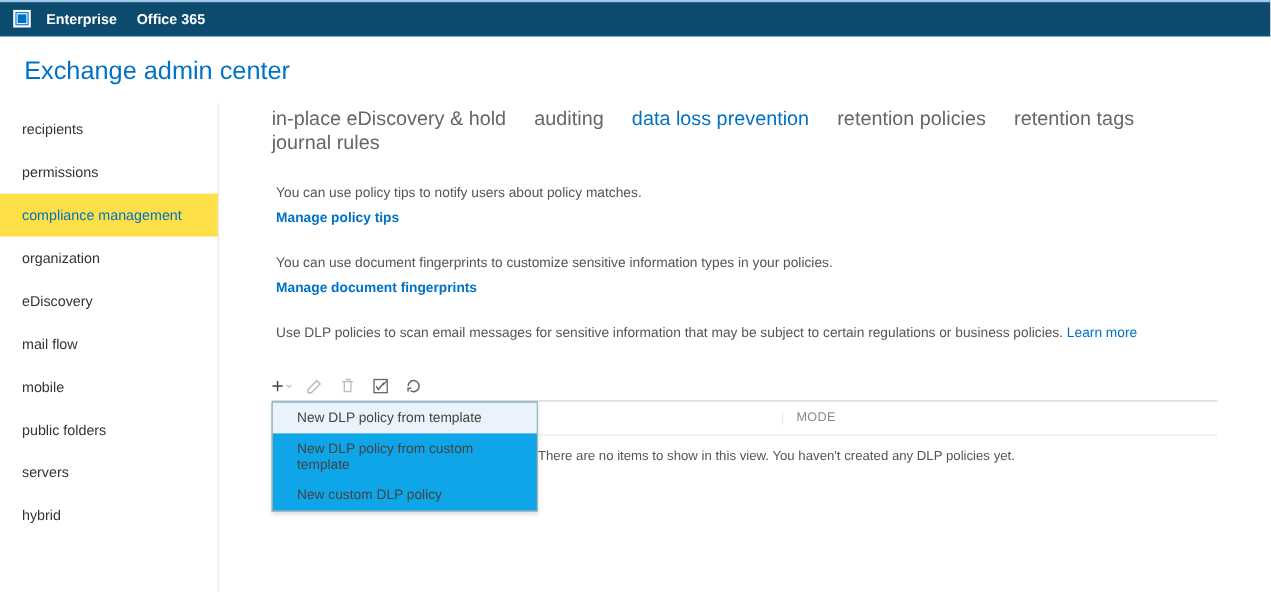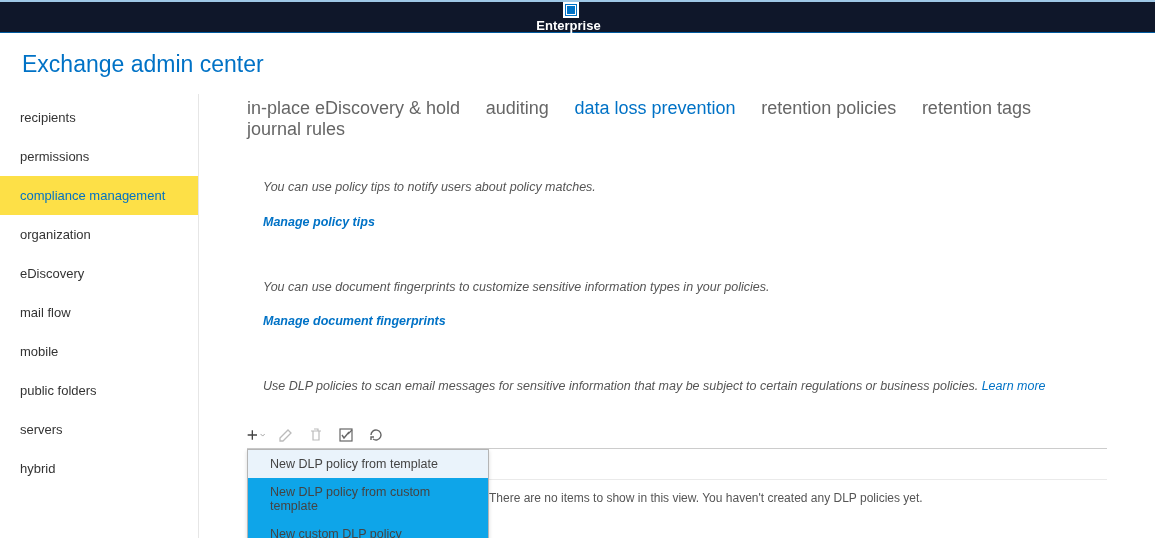--- a/index.html
+++ b/index.html
@@ -1,29 +1,29 @@
 <!DOCTYPE html>
 <html><head>
 <meta charset="utf-8">
 <style>
   html, body { margin: 0; padding: 0; font-family: "Segoe UI", "Segoe UI Web", Arial, sans-serif; font-size: 13px; color: #333; background: #fff; }
-  .topbar { height: 30px; background: #0f172a; border-top: 2px solid #9ec8e6; border-bottom: 1px solid #005a9e; display: flex; align-items: center; padding: 0 12px; flex-direction: column; }
+  .topbar { height: 30px; background: #0c4a6e; border-top: 2px solid #9ec8e6; border-bottom: 1px solid #005a9e; display: flex; align-items: center; padding: 0 12px; }
   .topbar .logo { width: 16px; height: 16px; background: #fff; margin-right: 14px; display: flex; align-items: center; justify-content: center; }
   .topbar .nav-item { color: #fff; font-size: 13px; margin-right: 18px; cursor: pointer; font-weight: 600; }
   .main-title { font-size: 23px; color: #0072c6; font-weight: 300; padding: 18px 0 16px 22px; }
   .layout { display: flex; }
   .sidebar { width: 198px; flex: 0 0 198px; border-right: 1px solid #e6e6e6; min-height: 440px; padding-top: 4px;}
   .sidebar-item { padding: 12px 20px; font-size: 13px; color: #333; cursor: pointer; }
   .sidebar-item.active { background: #fde047; color: #0072c6; }
   .content { flex: 1; padding: 0 48px 16px 48px; }
   .tabs { padding-top: 4px; padding-bottom: 22px; }
   .tab { display: inline-block; margin-right: 22px; font-size: 18px; color: #666; cursor: pointer; font-weight: 300;}
   .tab.active { color: #0072c6; }
   .info-block { font-size: 12.5px; color: #555; line-height: 1.5; }
-  .info-block p { margin: 16px; font-style: italic; }
+  .info-block p { margin: 4px; }
   .info-block .spacer { height: 14px; }
   .link-bold { color: #0072c6; font-weight: 600; cursor: pointer; }
   .link-plain { color: #0072c6; cursor: pointer; }
   .toolbar { margin-top: 30px; display: flex; align-items: center; gap: 12px; }
   .tbtn { width: 18px; height: 18px; display: flex; align-items: center; justify-content: center; cursor: pointer; color: #666; position: relative;}
   .tbtn svg { width: 16px; height: 16px; }
   .tbtn.disabled { color: #bbb; cursor: default; }
   .plus-chev svg.chev { width: 8px; height: 8px; margin-left: 2px; color: #888;}
   .table-wrap { margin-top: 4px; border-top: 1px solid #ccc; position: relative; }
   .table-head { display: flex; height: 30px; align-items: center; border-bottom: 1px solid #eaeaea; font-size: 11.5px; color: #888; letter-spacing: .3px;}
@@ -120,20 +120,21 @@
         <svg viewBox="0 0 16 16">
             <path d="M3 8a5 5 0 1 1 2 4" fill="none" stroke="#666" stroke-width="1.4"></path>
             <path d="M3 13v-3h3" fill="none" stroke="#666" stroke-width="1.4"></path>
           </svg>
       </div>
     </div>
 
     <div class="table-wrap">
       <div class="table-head">
         <div class="th name">NAME</div>
+        <div class="th mode">MODE</div>
         <div class="th blank"></div>
       </div>
       <div class="empty-msg">There are no items to show in this view. You haven't created any DLP policies yet.</div>
 
       <div class="dropdown">
         <div class="dropdown-item hover">New DLP policy from template</div>
         <div class="dropdown-item">New DLP policy from custom template</div>
         <div class="dropdown-item">New custom DLP policy</div>
       </div>
 

